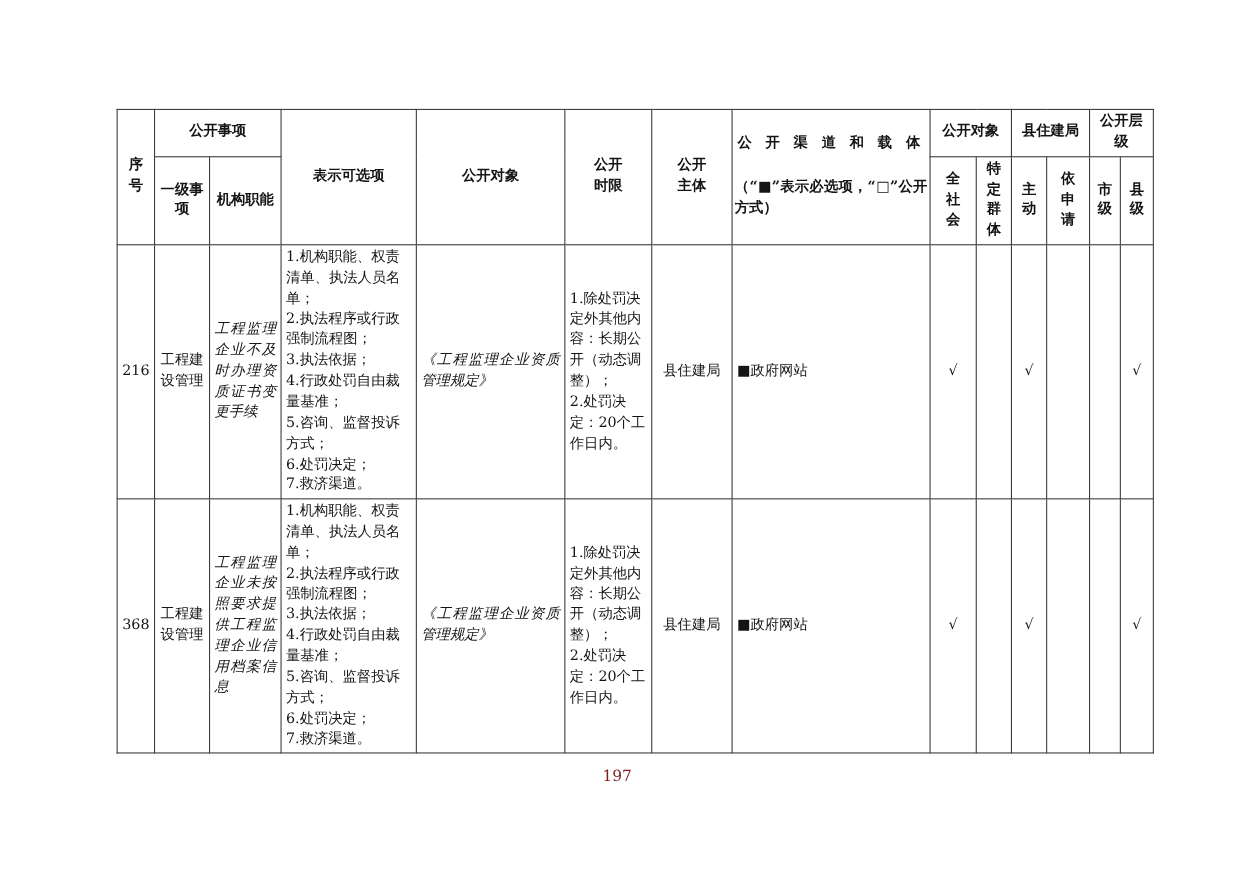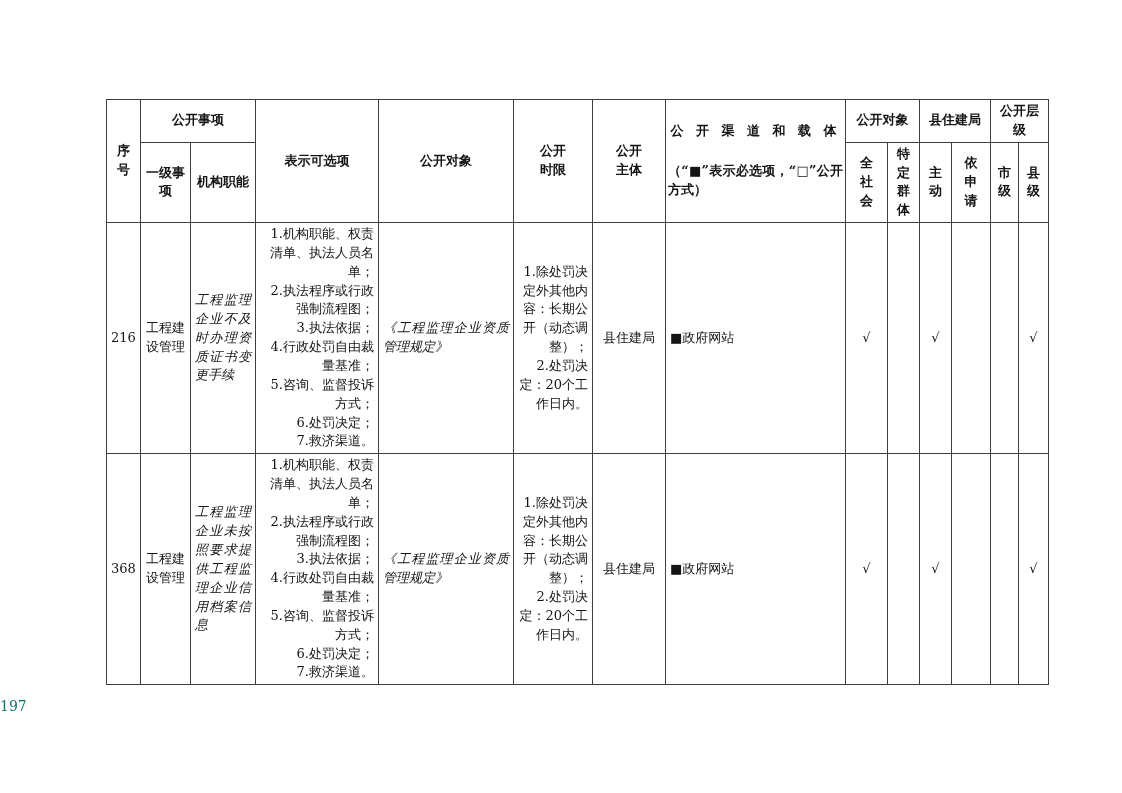--- a/index.html
+++ b/index.html
@@ -32,33 +32,34 @@
     font-weight: bold;
     text-align: center;
     white-space: pre-line;
     padding: 2px 2px;
   }
   .disclosure thead tr.h1 th { height: 39px; }
   .disclosure thead tr.h2 th { height: 77px; }
   .disclosure tbody tr.r0 td { height: 208px; }
   .disclosure tbody tr.r1 td { height: 210px; }
   td.c { text-align: center; }
-  td.pre { white-space: pre-line; text-align: right; }
+  td.pre { white-space: pre-line; text-align: left; }
   td.just { text-align: justify; font-style: italic; }
   td.chk { text-align: center; font-size: 13px; }
   th.qudao { vertical-align: middle; margin-left: 15px; }
   .q1 { text-align: center; letter-spacing: 4px; white-space: normal; }
   .q2 { text-align: justify; text-align-last: left; white-space: normal; margin-top: 2px; }
   .pagenum {
     position: absolute;
     left: 0;
     top: 698px;
     width: 1122px;
+    text-align: center;
     font-size: 14px;
-    color: #0f766e;
+    color: #7f1d1d;
   }
 </style>
 </head>
 <body>
 
 <div class="page">
 
   <table class="disclosure">
     <colgroup>
       <col style="width:34px">

